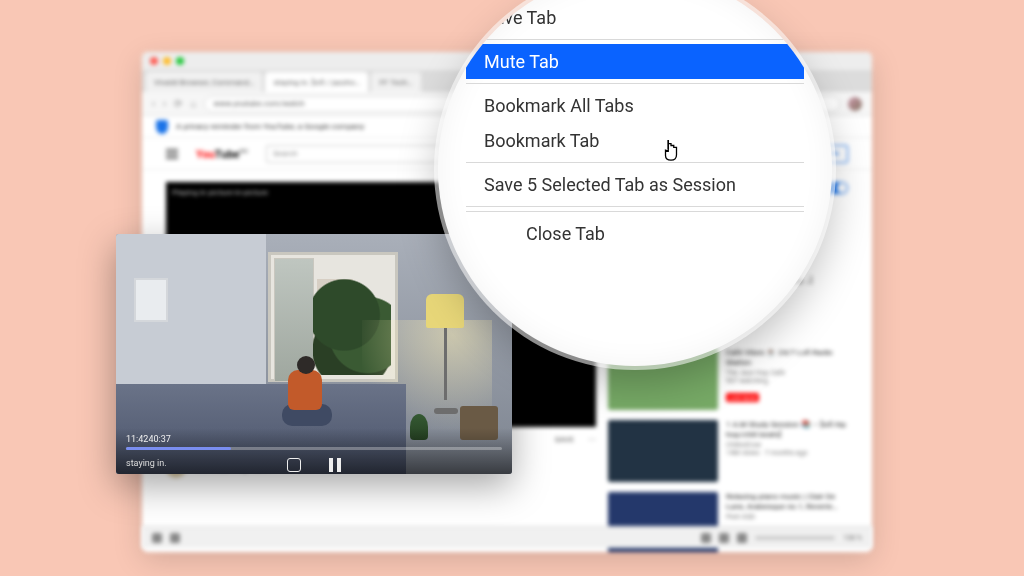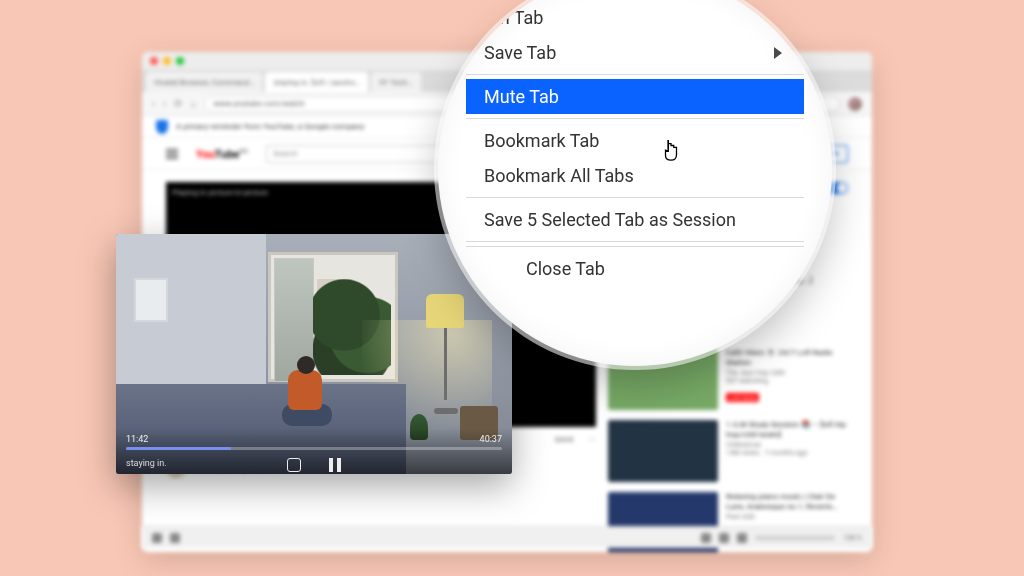--- a/index.html
+++ b/index.html
@@ -87,21 +87,21 @@
   .legs{position:absolute;left:4px;top:50px;width:50px;height:22px;background:#3f4a63;border-radius:10px;}
   .bed{position:absolute;left:0;bottom:0;width:290px;height:90px;background:linear-gradient(#6a7388,#4a536a);}
   .lamp{position:absolute;right:44px;top:60px;width:46px;height:120px;}
   .shade{position:absolute;top:0;left:4px;width:38px;height:34px;background:#e7d678;border-radius:6px 6px 2px 2px;}
   .pole{position:absolute;top:34px;left:22px;width:3px;height:72px;background:#6d6d6d;}
   .base{position:absolute;bottom:0;left:12px;width:24px;height:6px;background:#6d6d6d;border-radius:3px;}
   .glow{position:absolute;right:20px;top:86px;width:130px;height:150px;background:radial-gradient(circle at 70% 10%, rgba(255,240,180,.5), transparent 60%);}
   .sidetable{position:absolute;right:14px;bottom:34px;width:38px;height:34px;background:#6a5a45;border-radius:3px;}
   .plant{position:absolute;right:84px;bottom:34px;width:18px;height:26px;background:linear-gradient(#355a33,#254022);border-radius:50% 50% 4px 4px;}
   .ctrlbar{position:absolute;left:0;right:0;bottom:0;height:46px;background:linear-gradient(transparent, rgba(0,0,0,.55));padding:6px 10px 8px;color:#eee;}
-  .time{font-size:9px;display:flex;justify-content:space-between;margin-bottom:3px;}
+  .time{font-size:9px;display:flex;margin-bottom:3px;}
   .progress{height:3px;background:rgba(255,255,255,.3);border-radius:2px;position:relative;margin-bottom:8px;}
   .progress .fill{position:absolute;left:0;top:0;height:100%;width:28%;background:#7a8ef0;border-radius:2px;}
   .ctrls{display:flex;align-items:center;justify-content:center;gap:28px;}
   .ci{width:14px;height:14px;border:1.5px solid #eee;}
   .ci.round{border-radius:3px;}
   .pause{width:12px;height:14px;border:none;background:linear-gradient(90deg,#eee 0 4px, transparent 4px 8px, #eee 8px 12px);}
   .subtitle{position:absolute;left:10px;bottom:6px;font-size:9px;color:#ddd;}
 
   
   .magnifier{
@@ -273,27 +273,26 @@
     <div class="ctrls">
       <div class="ci round"></div>
       <div class="pause"></div>
     </div>
   </div>
   <div class="subtitle">staying in.</div>
 </div>
 
 <div class="magnifier">
   <div class="menu">
-    <div class="mi">Pin Tab</div>
     <div class="mi sub">Save Tab</div>
     <div class="sep"></div>
     <div class="mi sel">Mute Tab</div>
     <div class="sep"></div>
+    <div class="mi">Bookmark All Tabs</div>
     <div class="mi">Bookmark Tab</div>
-    <div class="mi">Bookmark All Tabs</div>
     <div class="sep"></div>
     <div class="mi">Save 5 Selected Tab as Session</div>
     <div class="sep"></div>
     <div class="sep"></div>
     <div class="mi groupfade" style="padding-left:60px">Close Tab</div>
 
   </div>
 </div>
 
 <div class="cursor">

